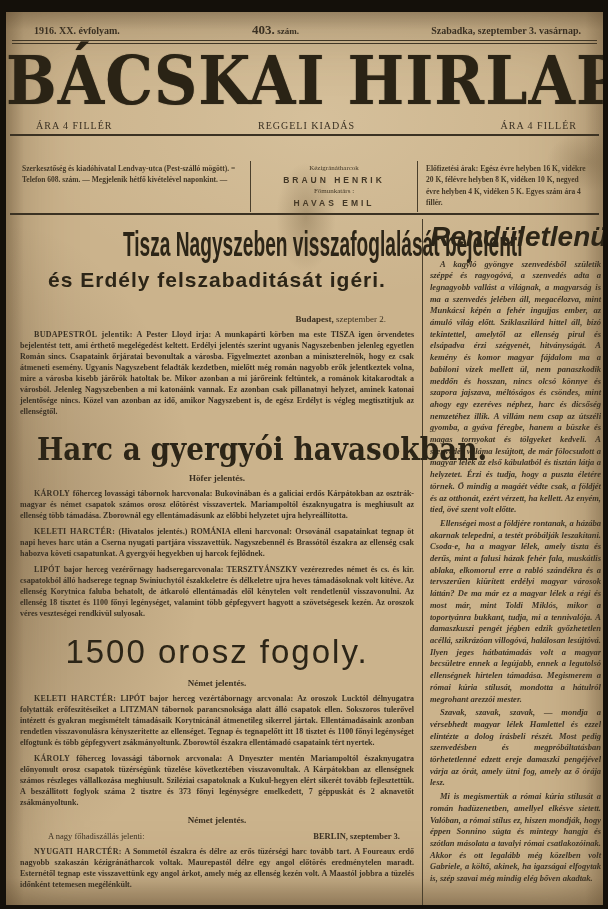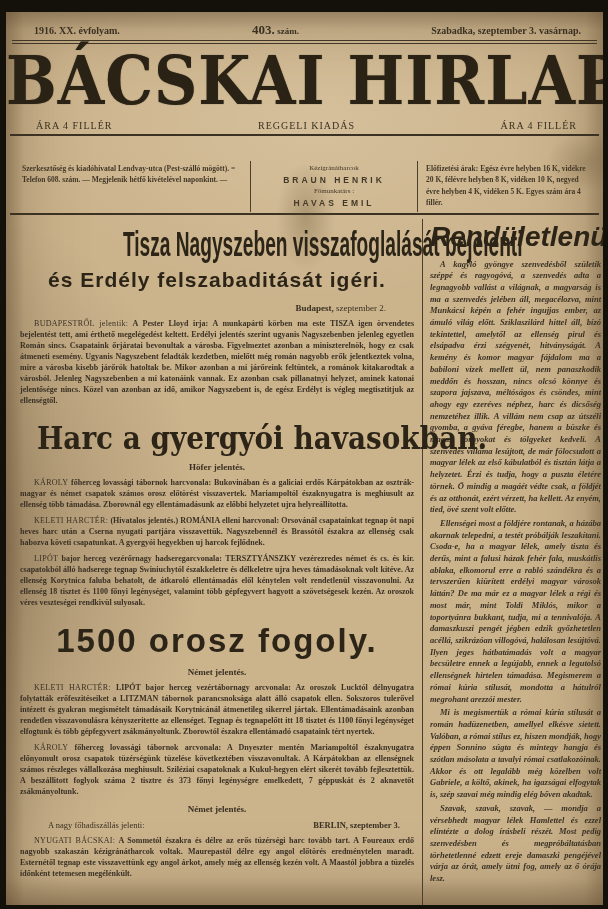--- a/index.html
+++ b/index.html
@@ -44,31 +44,31 @@
 
   
   .columns{display:flex;margin-top:2px;height:707px;}
   .col-left{width:416px;padding:7px 8px 0 14px;box-sizing:border-box;}
   .col-divider{width:1px;background:linear-gradient(#4a3f2c,#4a3f2c);margin-top:2px;}
   .col-right{flex:1;padding:2px 2px 0 7px;box-sizing:border-box;overflow:hidden;}
 
   .h-lead1{white-space:nowrap;text-align:center;margin-top:4px;}
   .h-lead1 span{display:inline-block;font-family:"Liberation Sans",sans-serif;font-weight:bold;font-size:29px;color:#2c2517;transform:scale(0.66,1.2);transform-origin:center;}
   .h-lead2{text-align:center;font-family:"Liberation Sans",sans-serif;font-weight:bold;font-size:21px;letter-spacing:1px;color:#2c2517;margin-top:7px;}
-  .dateline{text-align:right;font-size:9px;padding-right:28px;margin-top:11px;color:#3a3022;}
+  .dateline{text-align:right;font-size:9px;padding-right:28px;margin-top:22px;color:#3a3022;}
   .dateline b{font-weight:bold;}
 
   .body-par{font-size:8px;line-height:11px;text-align:justify;text-indent:14px;margin:5px 0 0 0;font-weight:600;color:#3a3124;}
-  .body-par .lead{font-weight:400;letter-spacing:0.3px;}
+  .body-par .lead{font-weight:700;letter-spacing:0.3px;}
 
   .h-serif{white-space:nowrap;text-align:center;margin-top:14px;}
   .h-serif span{display:inline-block;font-family:"DejaVu Serif",serif;font-weight:bold;font-size:30px;color:#2c2517;transform:scale(0.93,1.05);transform-origin:center;}
   .source-label{text-align:center;font-size:9px;font-weight:bold;margin-top:7px;color:#3a3022;}
 
-  .h-sans-big{text-align:center;font-family:"Liberation Sans",sans-serif;font-weight:bold;font-size:33px;letter-spacing:2px;color:#2c2517;margin-top:14px;}
+  .h-sans-big{text-align:center;font-family:"Liberation Sans",sans-serif;font-weight:normal;font-size:33px;letter-spacing:2px;color:#2c2517;margin-top:14px;}
 
   .h-serif-cond{white-space:nowrap;text-align:center;margin-top:14px;}
   .h-serif-cond span{display:inline-block;font-family:"DejaVu Serif",serif;font-weight:bold;font-size:26px;color:#2c2517;transform:scale(0.82,1.18);transform-origin:center;}
 
   .hq-row{display:flex;justify-content:space-between;font-size:8.5px;margin-top:6px;padding:0 14px 0 28px;color:#3a3022;}
   .hq-row .right{font-weight:600;}
 
   
   .ed-title{text-align:center;font-family:"Liberation Sans",sans-serif;font-weight:bold;font-size:28px;color:#2c2517;margin:2px 0 6px 0;font-style:italic;}
   .ed-par{font-size:8.5px;line-height:11.7px;text-align:justify;text-indent:10px;margin:0 0 2px 0;font-style:italic;font-weight:600;color:#3b3224;}
@@ -148,30 +148,30 @@
         <p class="body-par">
           <span class="lead">KÁROLY</span><span> főherceg lovassági tábornok arcvonala: A Dnyeszter mentén Mariampoltól északnyugatra előnyomult orosz csapatok tüzérségünk tüzelése következtében visszavonultak. A Kárpátokban az ellenségnek számos részleges vállalkozása meghiusult. Sziléziai csapatoknak a Kukul-hegyen elért sikerét tovább fejlesztettük. A beszállitott foglyok száma 2 tisztre és 373 főnyi legénységre emelkedett, 7 géppuskát és 2 aknavetőt zsákmányoltunk.</span>
         </p>
 
         <div class="source-label">Német jelentés.</div>
         <div class="hq-row">
           <span>A nagy főhadiszállás jelenti:</span>
           <span class="right">BERLIN, szeptember 3.</span>
         </div>
         <p class="body-par">
-          <span class="lead">NYUGATI BÁCSKAI:</span><span> A Sommetól északra és délre az erős tüzérségi harc tovább tart. A Foureaux erdő nagyobb szakaszán kézigránátharcok voltak. Maurepastól délre egy angol előtörés eredménytelen maradt. Esternétől tegnap este visszavettünk egy angol árkot, amely még az ellenség kezén volt. A Maastól jobbra a tüzelés időnként tetemesen megélénkült.</span>
+          <span class="lead">NYUGATI HARCTÉR:</span><span> A Sommetól északra és délre az erős tüzérségi harc tovább tart. A Foureaux erdő nagyobb szakaszán kézigránátharcok voltak. Maurepastól délre egy angol előtörés eredménytelen maradt. Esternétől tegnap este visszavettünk egy angol árkot, amely még az ellenség kezén volt. A Maastól jobbra a tüzelés időnként tetemesen megélénkült.</span>
         </p>
 
       </div>
 
       <div class="col-divider"></div>
 
       <div class="col-right">
         <div class="ed-title">Rendületlenül.</div>
         <p class="ed-par">A kagyló gyöngye szenvedésből születik széppé és ragyogóvá, a szenvedés adta a legnagyobb vallást a világnak, a magyarság is ma a szenvedés jelében áll, megacélozva, mint Munkácsi képén a fehér ingujjas ember, az ámuló világ előtt. Sziklaszilárd hittel áll, bízó tekintettel, amelytől az ellenség pirul és elsápadva érzi szégyenét, hitványságát. A kemény és komor magyar fájdalom ma a babiloni vizek mellett ül, nem panaszkodik meddőn és hosszan, nincs olcsó könnye és szapora jajszava, méltóságos és csöndes, mint ahogy egy ezeréves néphez, harc és dicsőség nemzetéhez illik. A villám nem csap az útszéli gyomba, a gyáva féregbe, hanem a büszke és magas tornyokat és tölgyeket kedveli. A szenvedés villáma lesújtott, de már fölocsudott a magyar lélek az első kábulatból és tisztán látja a helyzetet. Érzi és tudja, hogy a puszta életére törnek. Ő mindig a magáét védte csak, a földjét és az otthonát, ezért vérzett, ha kellett. Az enyém, tied, övé szent volt előtte.</p>
         <p class="ed-par">Ellenségei most a földjére rontanak, a házába akarnak telepedni, a testét próbálják leszakítani. Csoda-e, ha a magyar lélek, amely tiszta és derűs, mint a falusi házak fehér fala, muskátlis ablaka, elkomorul erre a rabló szándékra és a tervszerűen kiürített erdélyi magyar városok láttán? De ma már ez a magyar lélek a régi és most már, mint Toldi Miklós, mikor a toportyánra bukkant, tudja, mi a tennivalója. A damaszkuszi pengét jégben edzik győzhetetlen acéllá, szikrázóan villogóvá, halálosan lesújtóvá. Ilyen jeges hátbatámadás volt a magyar becsületre ennek a legújabb, ennek a legutolsó ellenségnek hirtelen támadása. Megismerem a római kúria stílusát, mondotta a hátulról megrohant arezzói mester.</p>
+        <p class="ed-par">Szavak, szavak, szavak, — mondja a vérsebhedt magyar lélek Hamlettel és ezzel elintézte a dolog írásbeli részét. Most pedig szenvedésben és megpróbáltatásban törhetetlenné edzett ereje damaszki pengéjével várja az órát, amely ütni fog, amely az ő órája lesz.</p>
         <p class="ed-par">Mi is megismertük a római kúria stílusát a román hadüzenetben, amellyel elkésve sietett. Valóban, a római stílus ez, hiszen mondják, hogy éppen Sonnino súgta és mintegy hangja és szótlan másolata a tavalyi római csatlakozóinak. Akkor és ott legalább még közelben volt Gabriele, a költő, akinek, ha igazságai elfogytak is, szép szavai még mindig elég bőven akadtak.</p>
-        <p class="ed-par">Szavak, szavak, szavak, — mondja a vérsebhedt magyar lélek Hamlettel és ezzel elintézte a dolog írásbeli részét. Most pedig szenvedésben és megpróbáltatásban törhetetlenné edzett ereje damaszki pengéjével várja az órát, amely ütni fog, amely az ő órája lesz.</p>
       </div>
     </div>
 
   </div>
 </div>
 
 </body></html>

